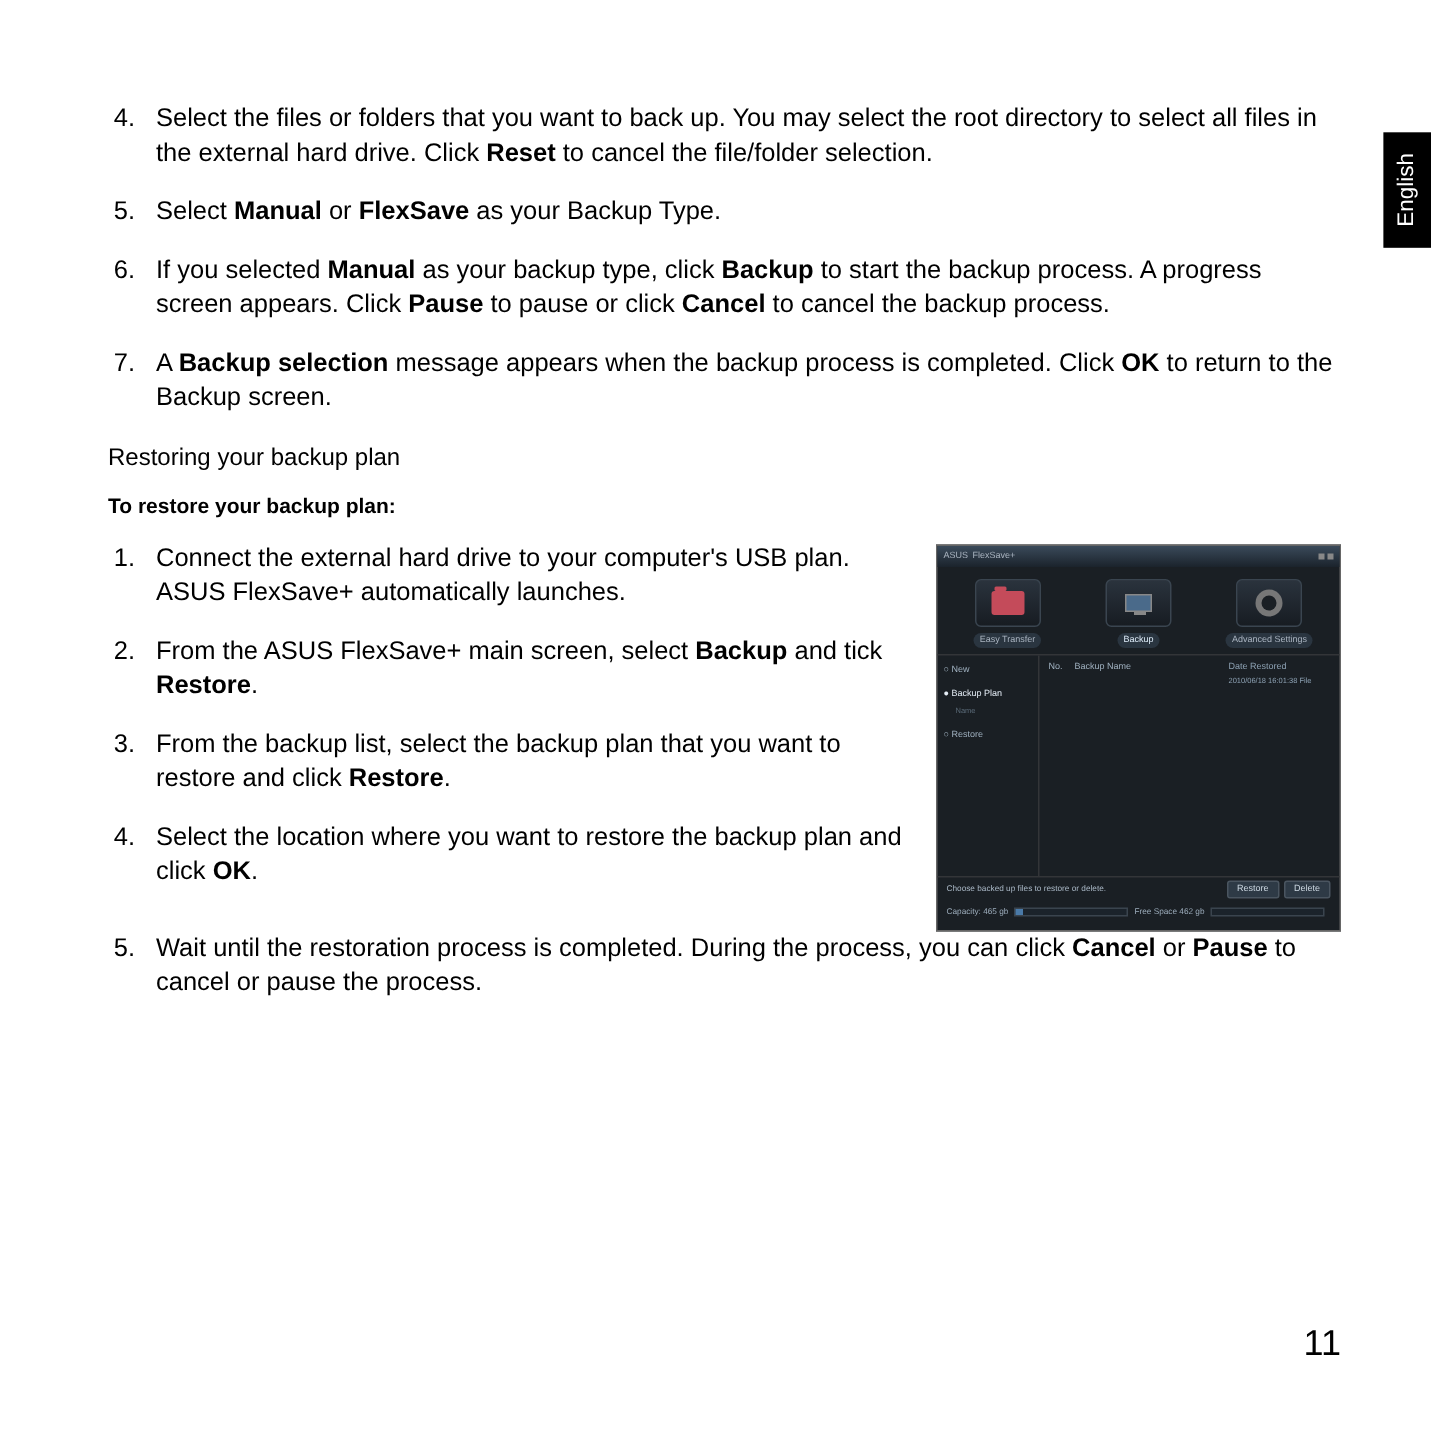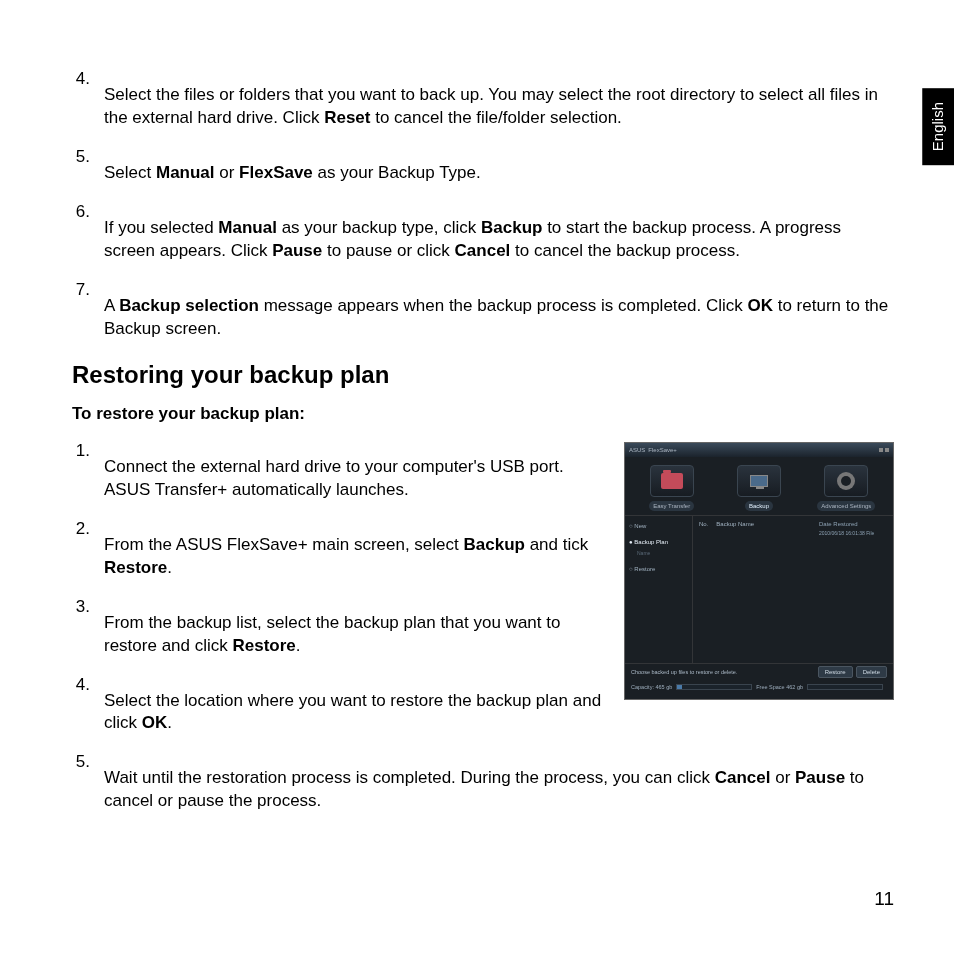--- a/index.html
+++ b/index.html
@@ -21,27 +21,27 @@
     background: #000;
     color: #fff;
     writing-mode: vertical-rl;
     transform: rotate(180deg);
     padding: 14px 6px;
     font-size: 15px;
   }
   .ol1 { list-style: none; }
   .ol1 > li { display: flex; margin-bottom: 16px; }
   .ol1 > li .num { width: 32px; flex: 0 0 32px; text-align: right; padding-right: 14px; }
-  .ol1 > li .txt { flex: 1; margin-top: 16px; }
-  h2.sub { font-size: 24px; font-weight: bold; margin: 18px 0 12px 0; }
-  .bold-sub { font-weight: bold; margin-bottom: 14px; font-size: 17px; }
+  .ol1 > li .txt { flex: 1; }
+  h2.sub { font-size: 16px; font-weight: normal; margin: 18px 0 12px 0; }
+  .bold-sub { font-weight: bold; margin-bottom: 14px; font-size: 14px; }
   .two-col { display: flex; gap: 18px; }
   .two-col .left { flex: 1; }
   .two-col .right { width: 270px; flex: 0 0 270px; padding-top: 2px; }
-  .page-num { position: absolute; bottom: 42px; right: 60px; font-size: 19px; }
+  .page-num { position: absolute; bottom: 42px; right: 60px; font-size: 24px; }
   .app-shot {
     width: 270px;
     height: 258px;
     background: #1a1f24;
     border: 1px solid #666;
     color: #aab4c0;
     font-size: 6px;
     display: flex;
     flex-direction: column;
   }
@@ -119,21 +119,21 @@
   </ol>
 
 <h2 class="sub">Restoring your backup plan</h2>
 <div class="bold-sub">To  restore your backup plan:</div>
 
 <div class="two-col">
   <div class="left">
     <ol class="ol1" id="list-restore">
         <li>
           <span class="num">1.</span>
-          <span class="txt">Connect the external hard drive to your computer's USB port. ASUS Transfer+ automatically launches.</span>
+          <span class="txt">Connect the external hard drive to your computer's USB plan. ASUS FlexSave+ automatically launches.</span>
         </li>
         <li>
           <span class="num">2.</span>
           <span class="txt">From the ASUS FlexSave+ main screen, select <b>Backup</b> and tick <b>Restore</b>.</span>
         </li>
         <li>
           <span class="num">3.</span>
           <span class="txt">From the backup list, select the backup plan that you want to restore and click <b>Restore</b>.</span>
         </li>
         <li>

